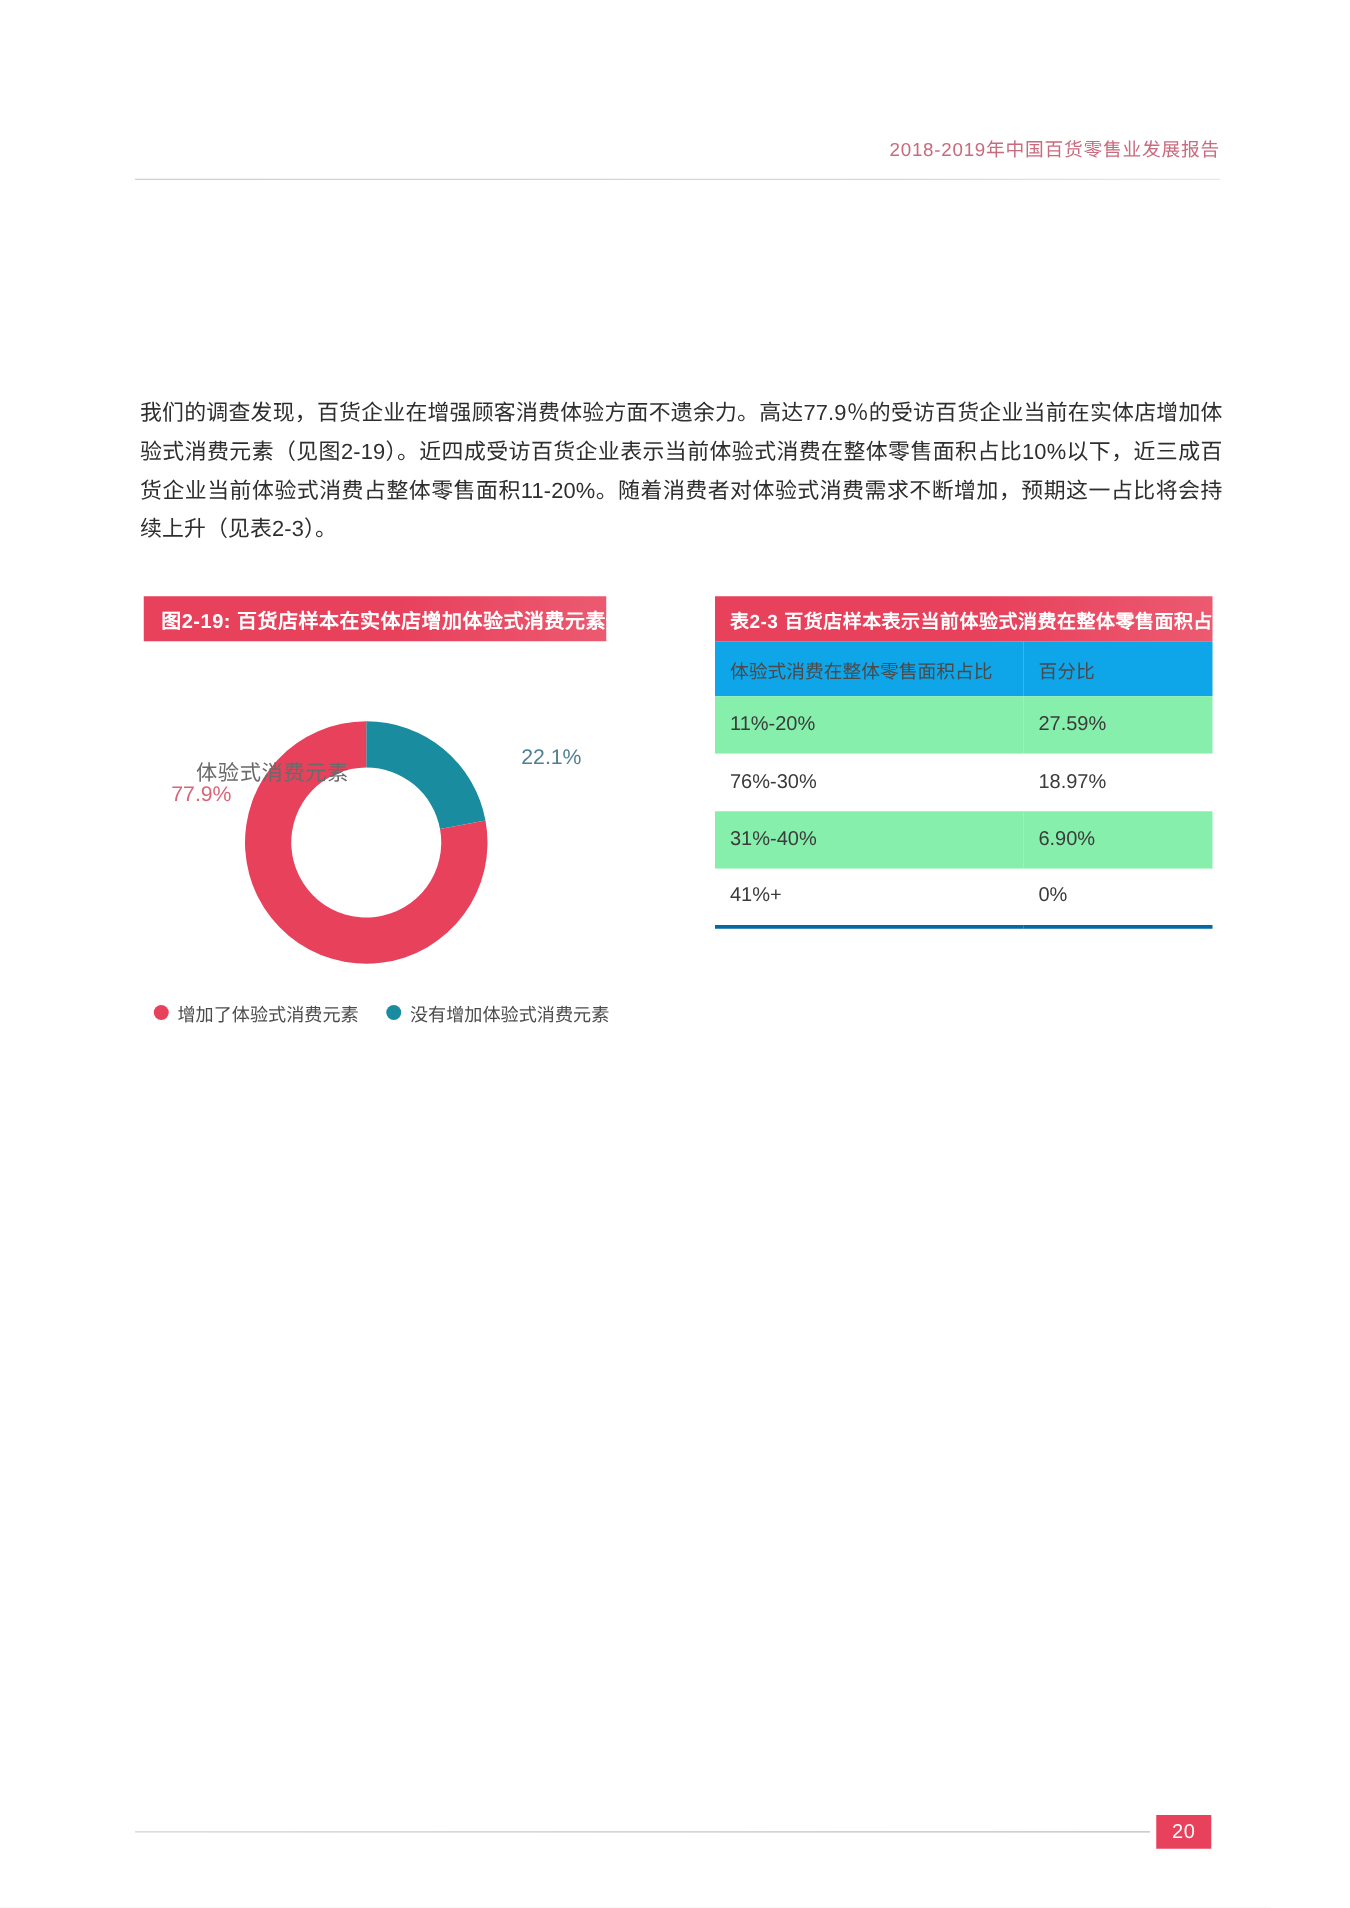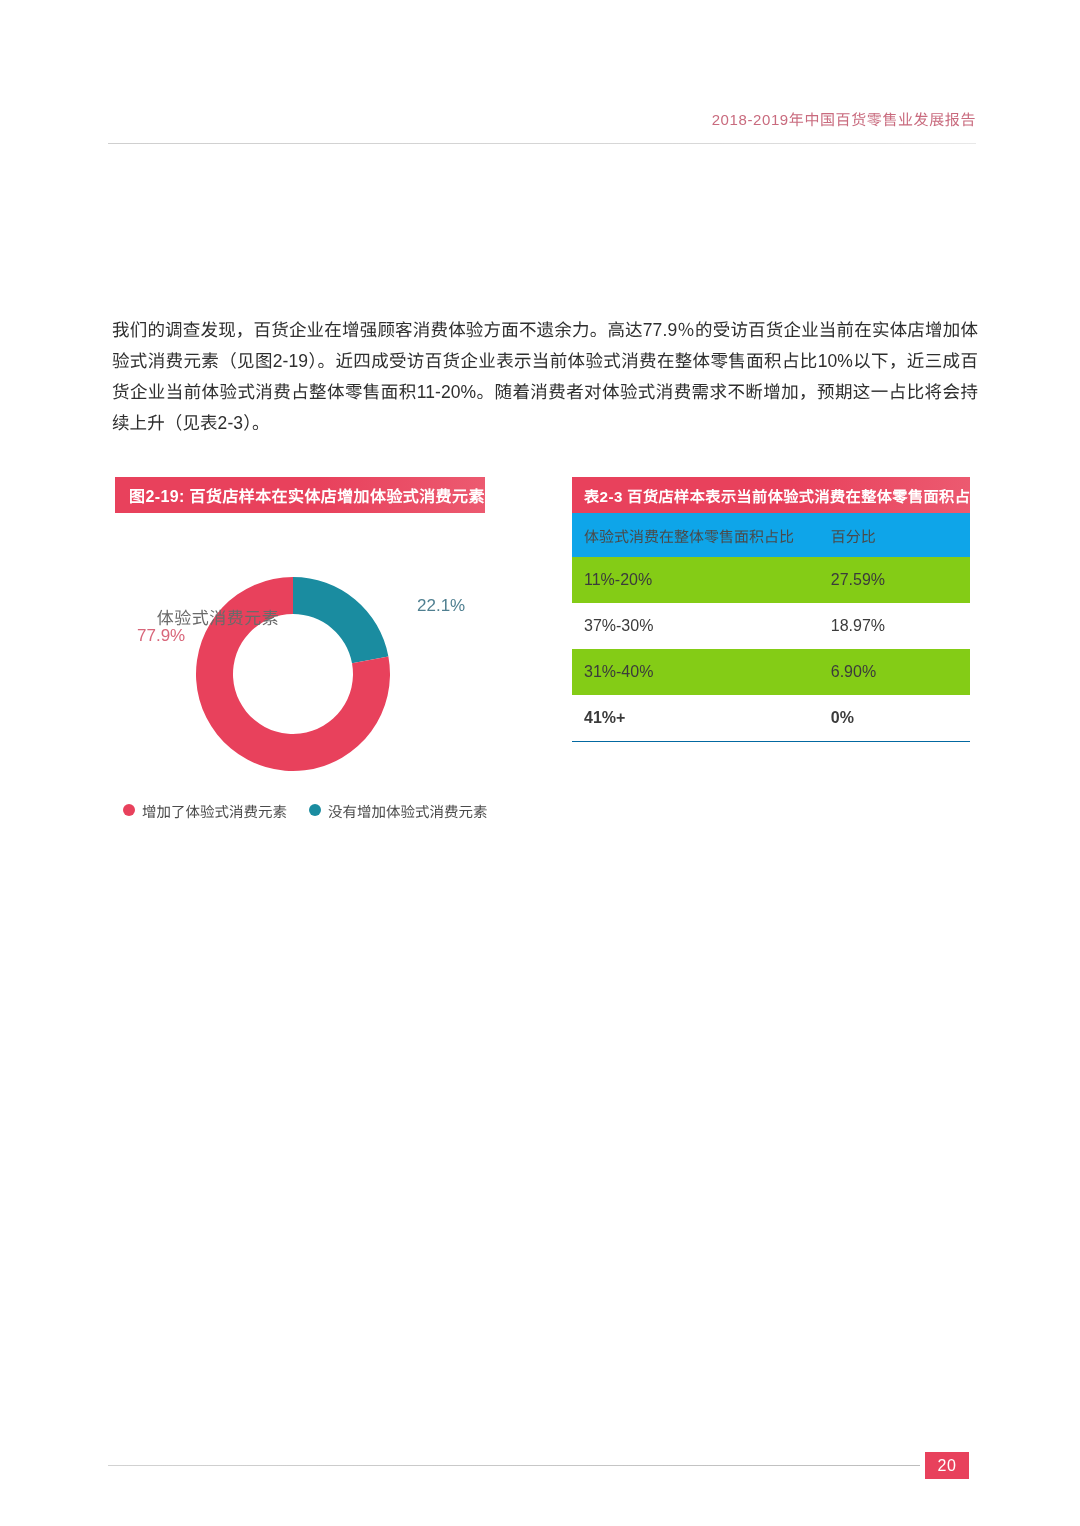--- a/index.html
+++ b/index.html
@@ -190,22 +190,22 @@
   }
   table.data-table th {
     background: #0ea5e9;
     color: #4a4a4a;
     height: 44px;
     font-size: 15px;
   }
   table.data-table col.c1 { width: 62%; }
   table.data-table col.c2 { width: 38%; }
   table.data-table tr.odd td { background: #ffffff; }
-  table.data-table tr.even td { background: #84cc16; }
-  table.data-table tr.last td { border-bottom: 1px solid #0369a1; font-weight: bold; }
+  table.data-table tr.even td { background: #86efac; }
+  table.data-table tr.last td { border-bottom: 3px solid #0369a1; }
 
   
   .footer-rule {
     position: absolute;
     left: 108px;
     top: 1465px;
     width: 812px;
     height: 1px;
     background: linear-gradient(to right, #d2d2d2, #bdbdbd);
   }
@@ -285,21 +285,21 @@
           <th>体验式消费在整体零售面积占比</th>
           <th>百分比</th>
         </tr>
       </thead>
       <tbody id="table-body">
           <tr class="even">
             <td>11%-20%</td>
             <td>27.59%</td>
           </tr>
           <tr class="odd">
-            <td>37%-30%</td>
+            <td>76%-30%</td>
             <td>18.97%</td>
           </tr>
           <tr class="even">
             <td>31%-40%</td>
             <td>6.90%</td>
           </tr>
           <tr class="odd last">
             <td>41%+</td>
             <td>0%</td>
           </tr>

